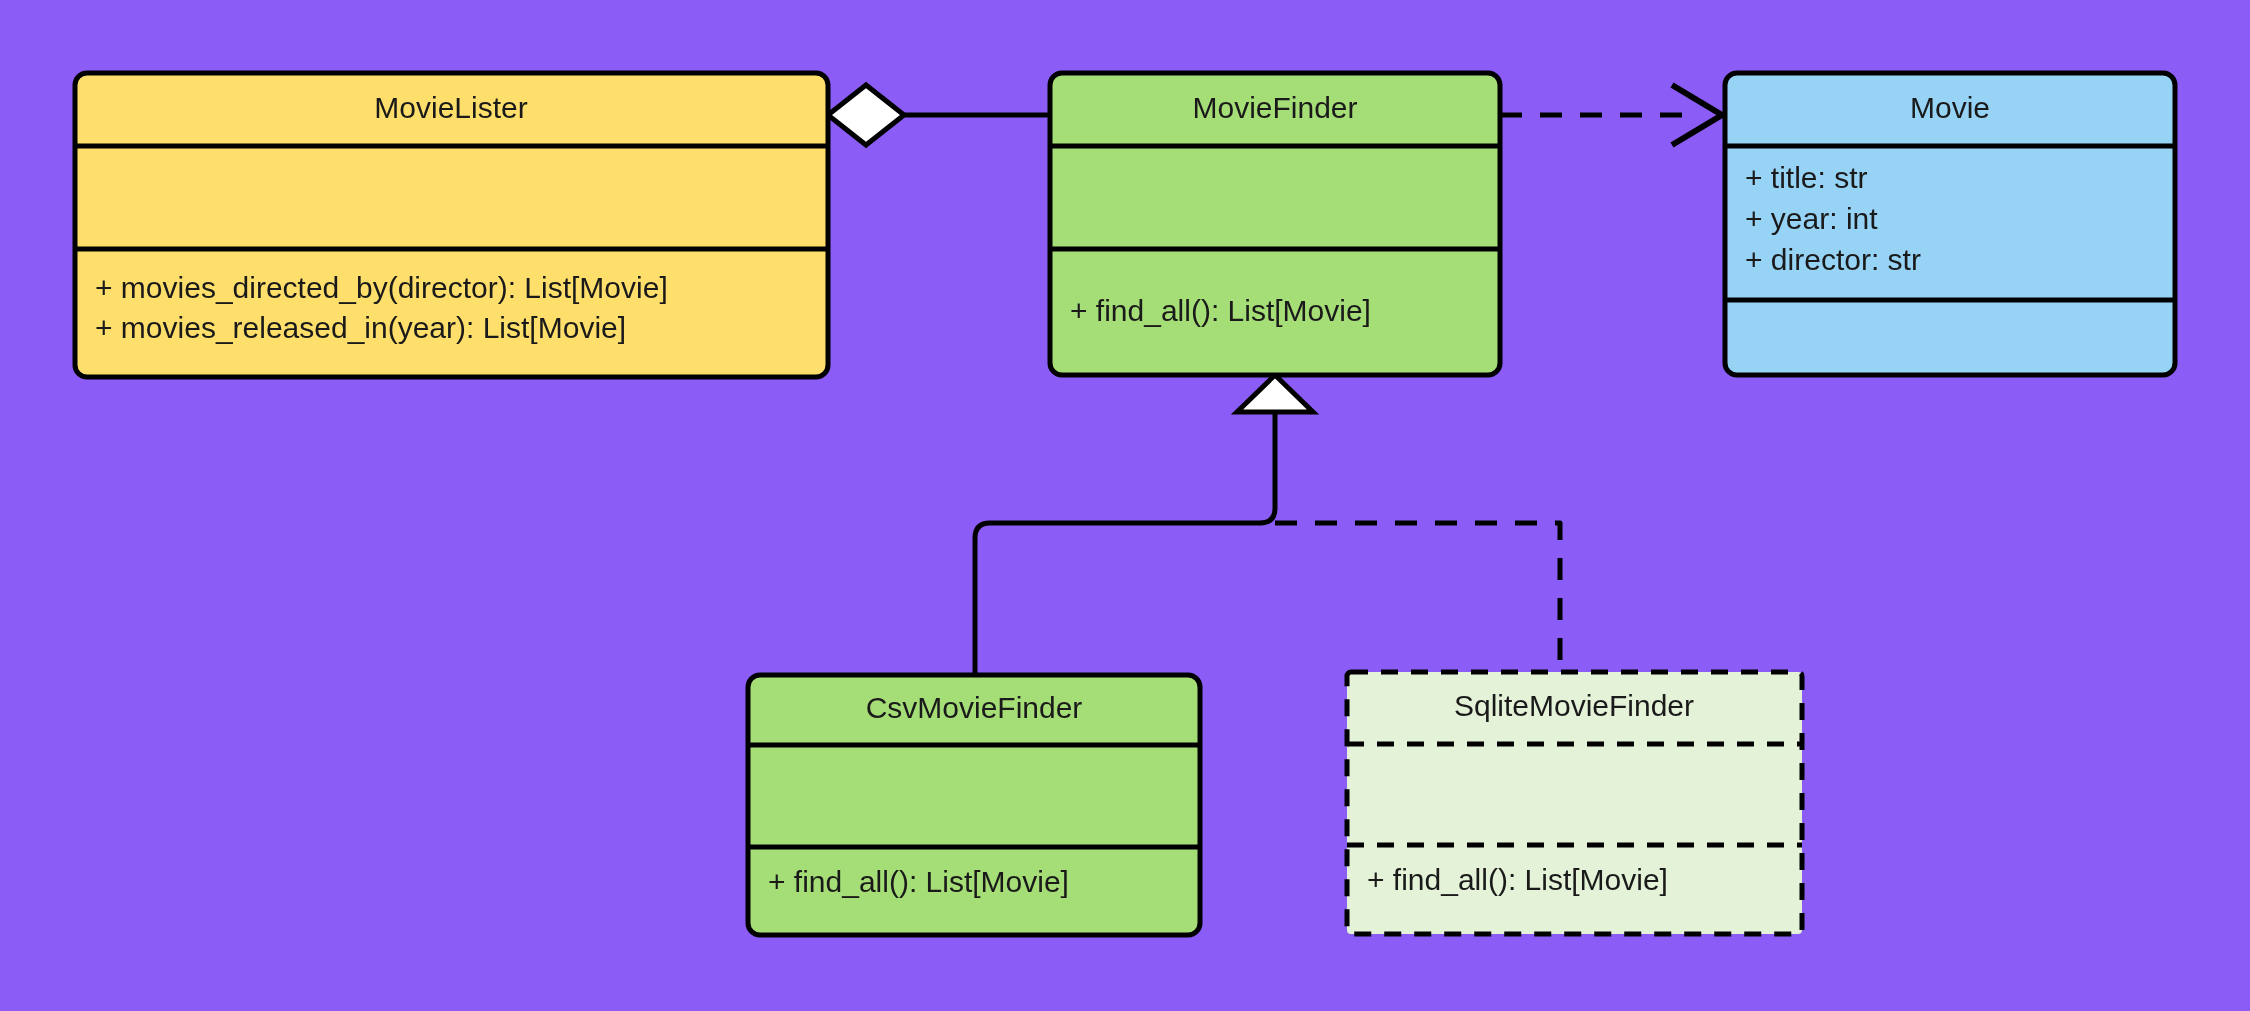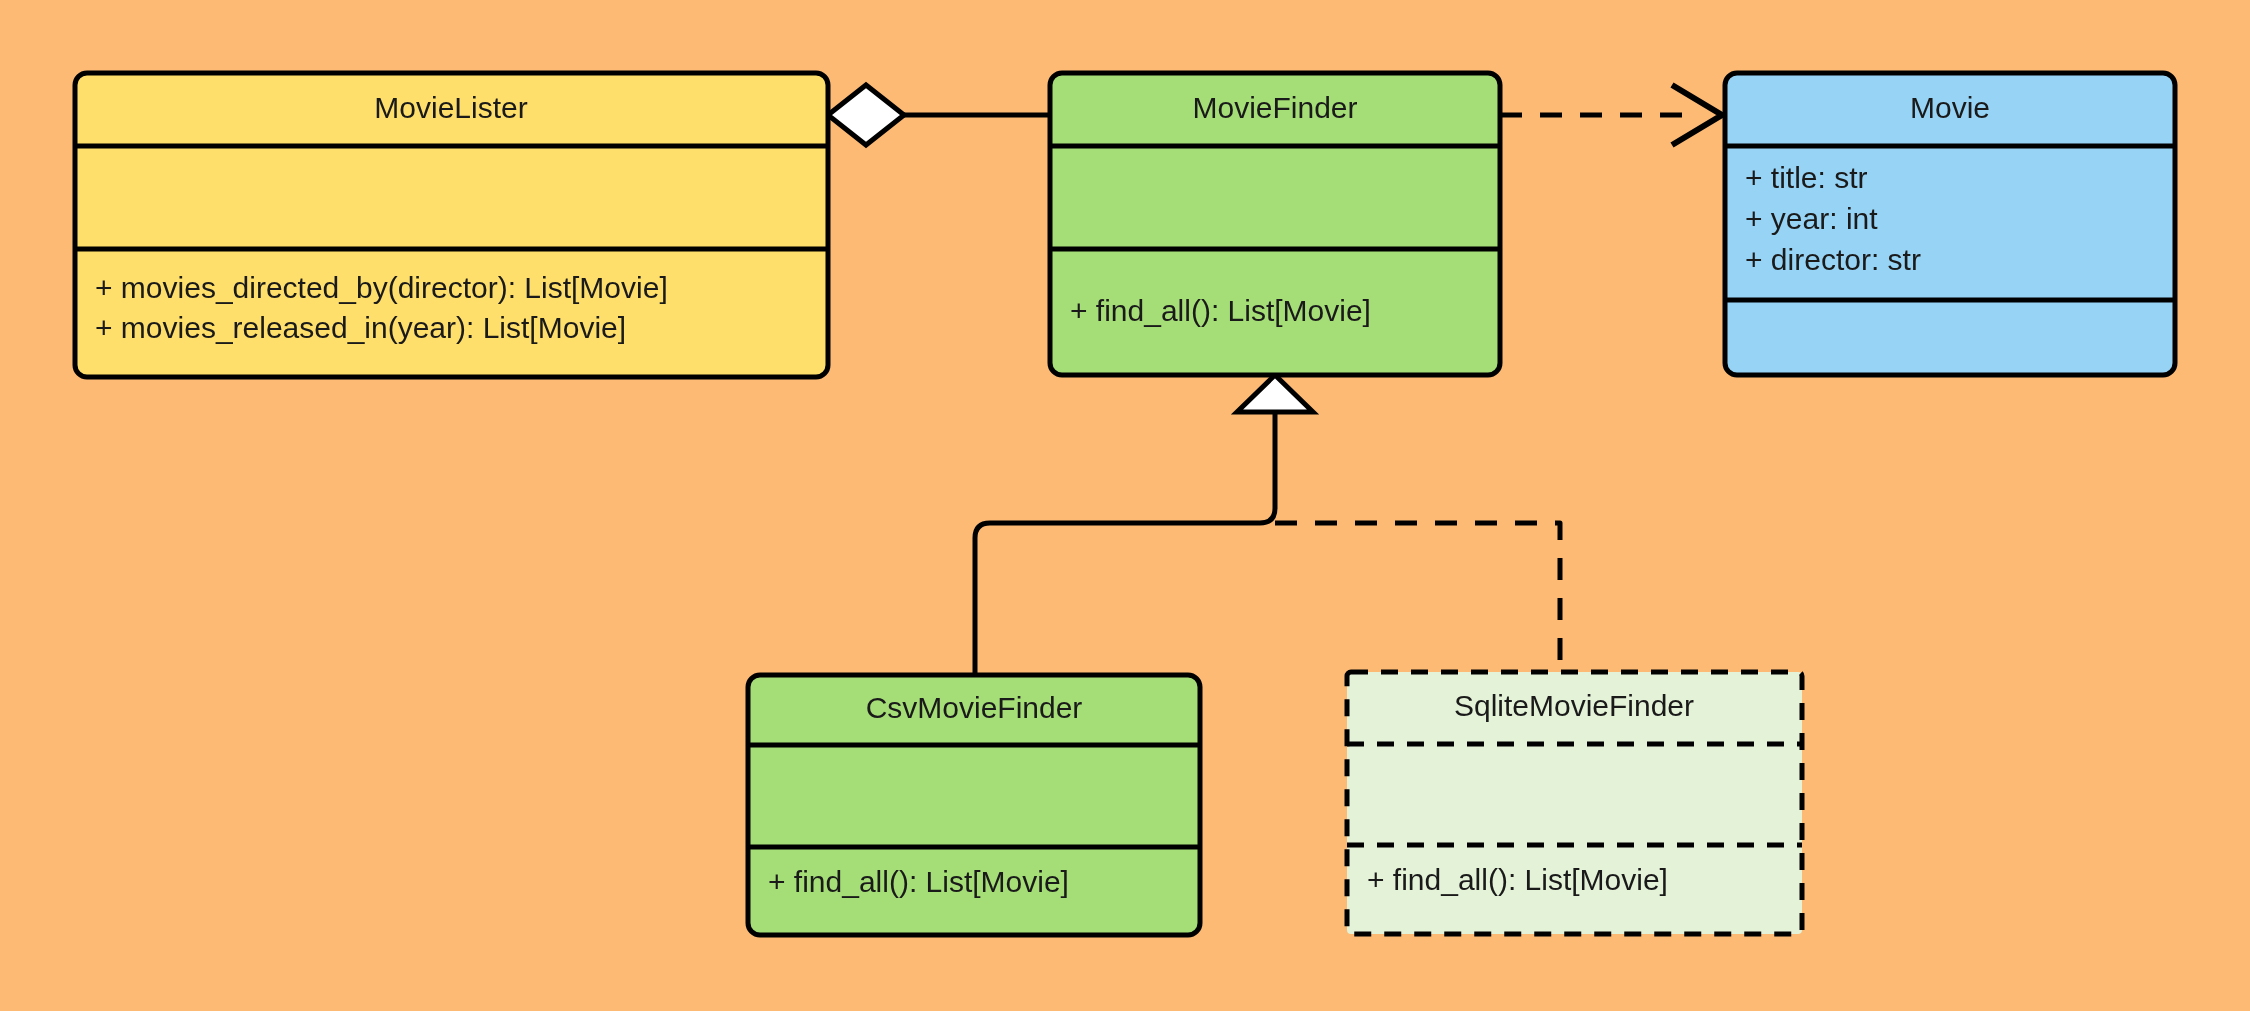--- a/index.html
+++ b/index.html
@@ -10,21 +10,21 @@
   body {
     width: 2250px;
     height: 1011px;
     overflow: hidden;
     font-family: "Liberation Sans", sans-serif;
   }
   #diagram-root {
     position: relative;
     width: 2250px;
     height: 1011px;
-    background: #fdba74;
+    background: #8b5cf6;
   }
   svg#uml-canvas {
     display: block;
     width: 2250px;
     height: 1011px;
   }
   .cls-name {
     font-family: "Liberation Sans", sans-serif;
     font-size: 30px;
     fill: #1a1a1a;

